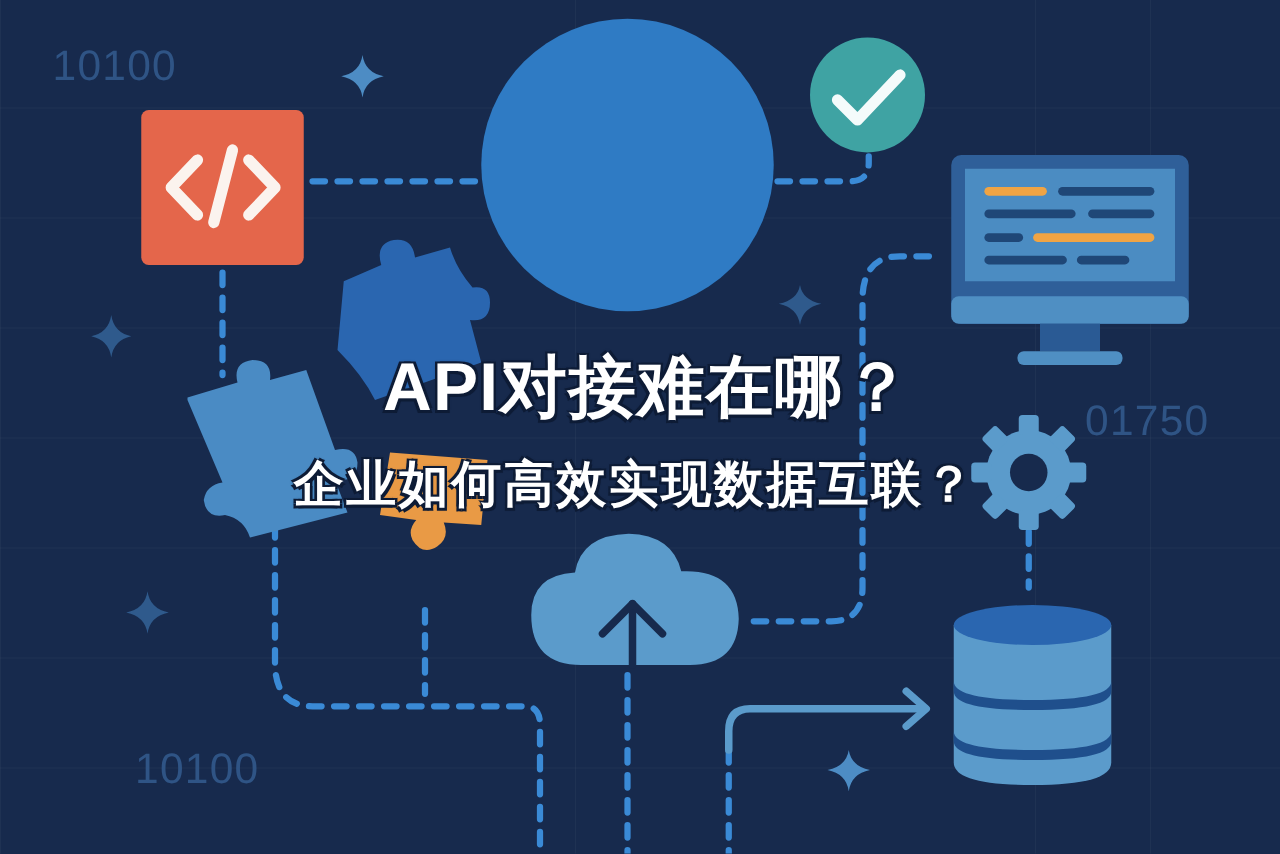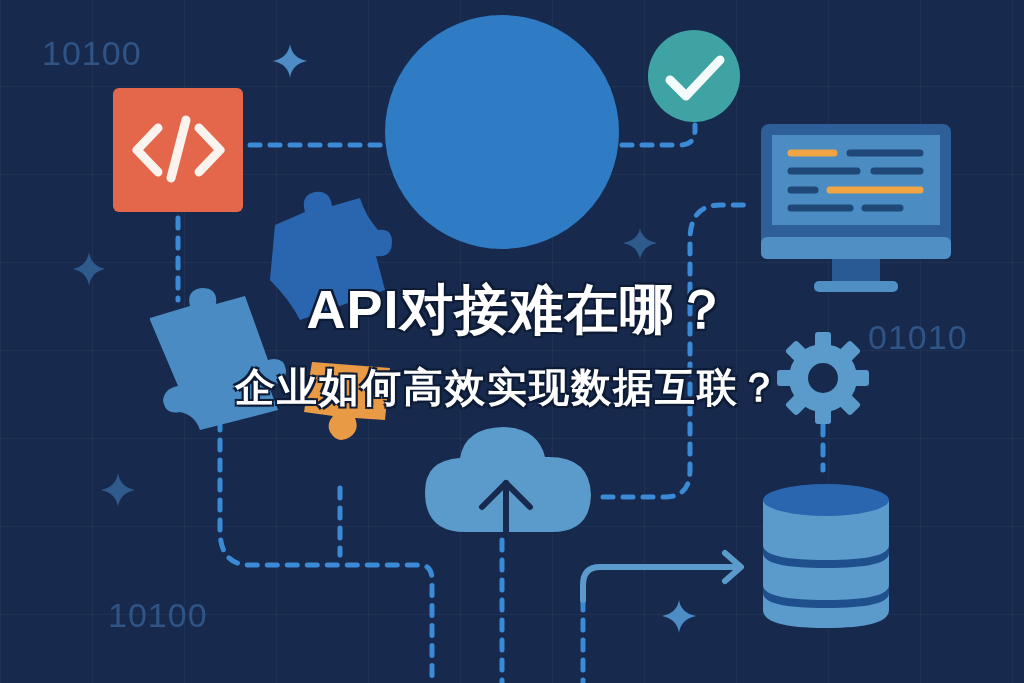--- a/index.html
+++ b/index.html
@@ -18,21 +18,21 @@
   .title-sub { top:360px; font-size:40px; letter-spacing:2px; left:-4px; }
   .api-label { position:absolute; left:392px; top:80px; width:222px; text-align:center; color:#fff; font-size:70px; font-weight:bold; letter-spacing:1px; }
 </style>
 </head>
 <body>
 
 <div class="stage">
   <div class="grid"></div>
 
   <div class="binary" style="left:42px;top:34px;">10100</div>
-  <div class="binary" style="left:868px;top:318px;">01010</div>
+  <div class="binary" style="left:868px;top:318px;">01750</div>
   <div class="binary" style="left:108px;top:596px;">10100</div>
 
   <svg class="art" width="1024" height="683" viewBox="0 0 1024 683">
 
     <g fill="none" stroke="#3a8ad6" stroke-width="5" stroke-linecap="round" stroke-dasharray="10 10">
       <path d="M250 145 H385"></path>
       <path d="M622 145 H680 Q695 145 695 130 V125"></path>
       <path d="M178 218 V300"></path>
       <path d="M220 420 V530 Q220 565 250 565 H420 Q432 565 432 580 V683"></path>
       <path d="M340 488 V555"></path>

